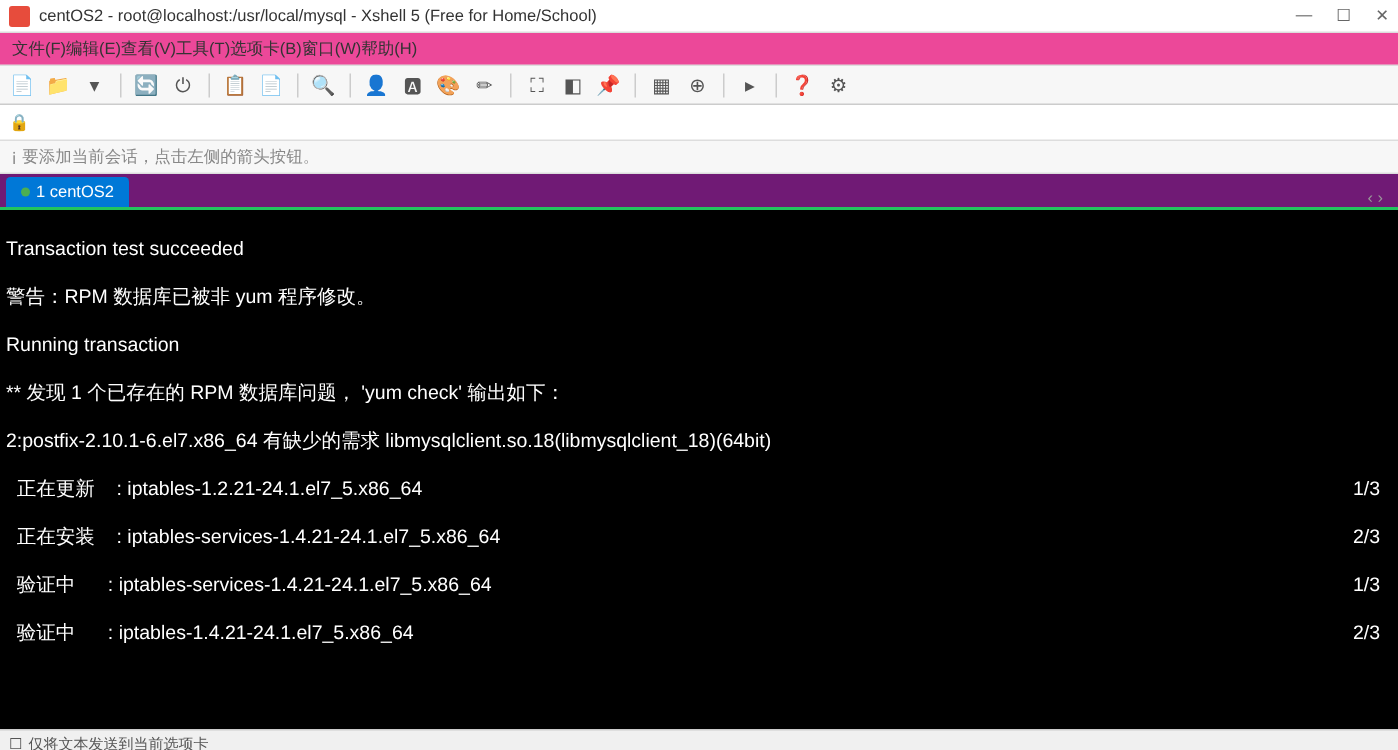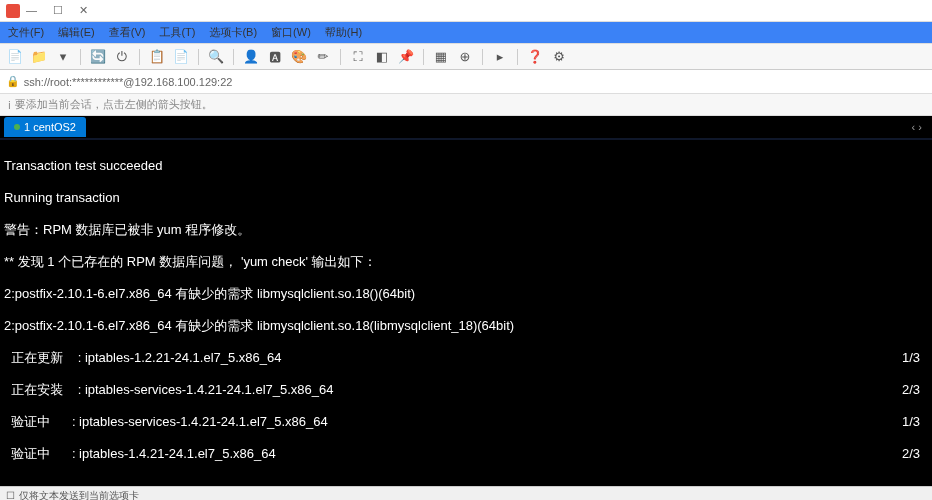--- a/index.html
+++ b/index.html
@@ -2,44 +2,45 @@
 <html><head>
 <meta charset="utf-8">
 <style>
 *{margin:0;padding:0;box-sizing:border-box;font-family:"Microsoft YaHei",Arial,sans-serif}
 body{background:#f0f0f0;width:932px;height:500px;overflow:hidden;font-size:11px}
 .title-bar{background:#fff;height:22px;display:flex;align-items:center;padding:0 6px;border-bottom:1px solid #ddd}
 .title-bar .icon{width:14px;height:14px;background:#e74c3c;border-radius:2px;margin-right:6px}
 .title-bar .title{flex:1;color:#333;font-size:11px}
 .win-btns{display:flex;gap:16px;color:#666}
 .win-btns span{cursor:pointer}
-.menu-bar{background:#3b82f6;height:22px;display:flex;align-items:center;padding:0 8px;gap:14px;border-bottom:1px solid #ddd;color:#333;font-size:11px}
+.menu-bar{background:#ec4899;height:22px;display:flex;align-items:center;padding:0 8px;border-bottom:1px solid #ddd;color:#333;font-size:11px}
 .menu-bar span{cursor:pointer}
 .toolbar{background:#f7f7f7;height:26px;display:flex;align-items:center;padding:0 6px;gap:6px;border-bottom:1px solid #ccc}
 .tb-btn{width:18px;height:18px;display:flex;align-items:center;justify-content:center;color:#555;cursor:pointer;font-size:13px}
 .tb-sep{width:1px;height:16px;background:#ccc;margin:0 2px}
 .addr-bar{background:#fff;height:24px;display:flex;align-items:center;padding:0 6px;border-bottom:1px solid #ddd}
 .addr-bar input{flex:1;border:none;outline:none;font-size:11px;color:#666;padding:2px 4px}
 .hint-bar{background:#f7f7f7;height:22px;display:flex;align-items:center;padding:0 8px;border-bottom:1px solid #ddd;color:#888;font-size:11px}
-.tabs{background:#000000;height:24px;display:flex;align-items:center;padding:0 4px;border-bottom:2px solid #0f172a}
+.tabs{background:#701a75;height:24px;display:flex;align-items:flex-end;padding:0 4px;border-bottom:2px solid #22c55e}
 .tab{background:#0078d7;color:#fff;padding:4px 10px;font-size:11px;border-radius:3px 3px 0 0;display:flex;align-items:center;gap:4px}
 .tab-dot{width:6px;height:6px;background:#4caf50;border-radius:50%}
 .tabs-right{margin-left:auto;color:#999;font-size:11px;padding:0 6px}
 .terminal{background:#000;color:#fff;height:346px;padding:2px 4px;font-family:"Consolas","Courier New",monospace;font-size:13px;line-height:16px;overflow:hidden;white-space:pre}
 .term-row{display:flex}
 .term-left{flex:1}
 .term-right{text-align:left;padding-right:8px}
 .status-bar{background:#f0f0f0;height:18px;display:flex;align-items:center;padding:0 6px;font-size:10px;color:#555;border-top:1px solid #ccc}
 .sb-left{flex:1}
 </style>
 </head>
 <body>
 
 <div class="title-bar">
   <span class="icon"></span>
+  <span class="title">centOS2 - root@localhost:/usr/local/mysql - Xshell 5 (Free for Home/School)</span>
   <div class="win-btns">
     <span>—</span>
     <span>☐</span>
     <span>✕</span>
   </div>
 </div>
 
 <div class="menu-bar">
   <span>文件(F)</span>
   <span>编辑(E)</span>
@@ -76,42 +77,40 @@
   <span class="tb-btn">⊕</span>
   <span class="tb-sep"></span>
   <span class="tb-btn">▸</span>
   <span class="tb-sep"></span>
   <span class="tb-btn">❓</span>
   <span class="tb-btn">⚙</span>
 </div>
 
 <div class="addr-bar">
   <span>🔒</span>
-  <input value="ssh://root:************@192.168.100.129:22" style="">
 </div>
 
 <div class="hint-bar">
   <span style="margin-right:4px">ℹ</span>
   <span>要添加当前会话，点击左侧的箭头按钮。</span>
 </div>
 
 <div class="tabs">
   <div class="tab">
     <span class="tab-dot"></span>
     <span>1 centOS2</span>
   </div>
   <span class="tabs-right">‹ ›</span>
 </div>
 
 <div class="terminal">
 <div>Transaction test succeeded</div>
+<div>警告：RPM 数据库已被非 yum 程序修改。</div>
 <div>Running transaction</div>
-<div>警告：RPM 数据库已被非 yum 程序修改。</div>
 <div>** 发现 1 个已存在的 RPM 数据库问题， 'yum check' 输出如下：</div>
-<div>2:postfix-2.10.1-6.el7.x86_64 有缺少的需求 libmysqlclient.so.18()(64bit)</div>
 <div>2:postfix-2.10.1-6.el7.x86_64 有缺少的需求 libmysqlclient.so.18(libmysqlclient_18)(64bit)</div>
 <div class="term-row"><span class="term-left">  正在更新    : iptables-1.2.21-24.1.el7_5.x86_64</span><span class="term-right">1/3</span></div>
 <div class="term-row"><span class="term-left">  正在安装    : iptables-services-1.4.21-24.1.el7_5.x86_64</span><span class="term-right">2/3</span></div>
 <div class="term-row"><span class="term-left">  验证中      : iptables-services-1.4.21-24.1.el7_5.x86_64</span><span class="term-right">1/3</span></div>
 <div class="term-row"><span class="term-left">  验证中      : iptables-1.4.21-24.1.el7_5.x86_64</span><span class="term-right">2/3</span></div>
 
 
 
 
 

